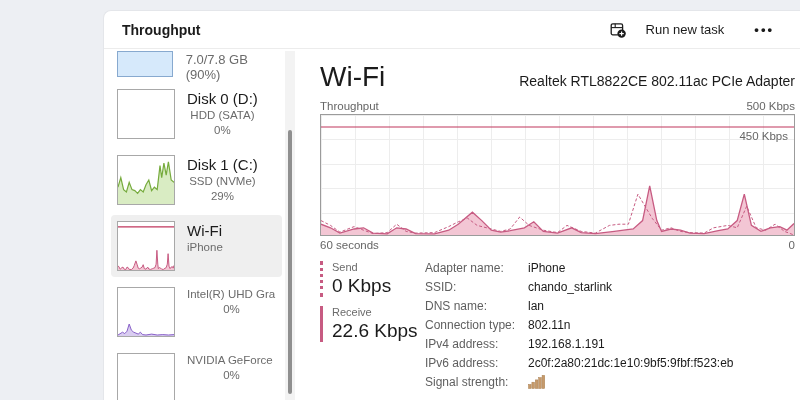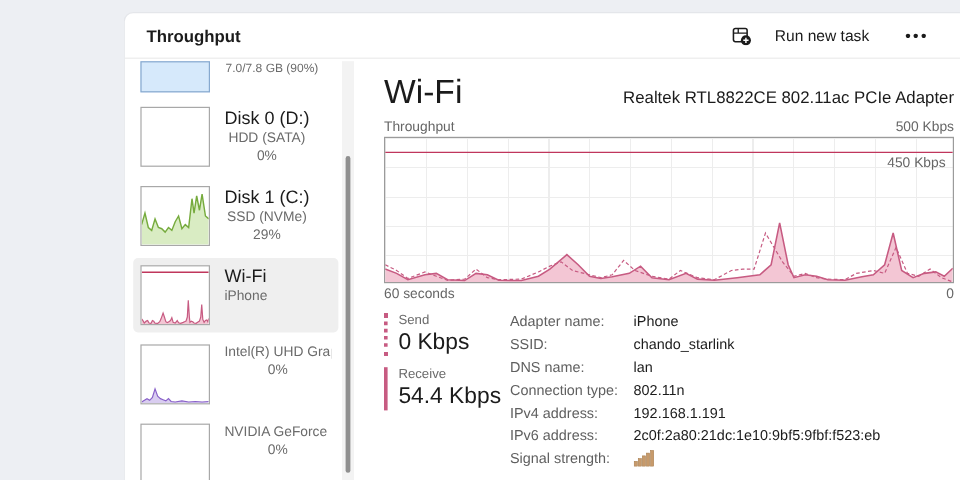--- a/index.html
+++ b/index.html
@@ -18,21 +18,21 @@
   .runtask { display:flex; align-items:center; gap:20px; font-size:13px; cursor:pointer; }
   .more-btn { font-size:13px; letter-spacing:2px; font-weight:700; cursor:pointer; padding:2px 4px; }
 
   
   .content { position:relative; display:flex; height:351px; }
 
   
   .sidebar { width:195px; padding:2px 16px 0 7px; position:relative; overflow:hidden; }
   .mem-partial { display:flex; align-items:flex-start; margin-bottom:5px; height:27px; padding-left:6px; }
   .mem-thumb { width:58px; height:26px; background:#d6e9fb; border:1px solid #87a9cf; margin-right:13px; }
-  .mem-label { font-size:10px; color:#6b6b6b; padding-top:1px; }
+  .mem-label { font-size:13px; color:#6b6b6b; padding-top:1px; }
   .side-item { display:flex; padding:6px; margin-bottom:4px; border-radius:4px; cursor:pointer; }
   .side-item.selected { background:#efefef; }
   .thumb { width:58px; height:50px; background:#fff; border:1px solid #a8a8a8;
     margin-right:12px; flex:none; position:relative; overflow:hidden; }
   .thumb svg { position:absolute; left:0; top:0; width:100%; height:100%; }
   .side-text { min-width:0; }
   .side-title { font-size:15px; line-height:19px; white-space:nowrap; }
   .side-sub { font-size:11.5px; line-height:15px; color:#6b6b6b; white-space:nowrap; overflow:hidden;text-align:center; }
 
   
@@ -188,21 +188,21 @@
       </div>
 
       <div class="stats">
         <div class="legend-col">
           <div class="leg-block leg-send">
             <div class="leg-label">Send</div>
             <div class="leg-value">0 Kbps</div>
           </div>
           <div class="leg-block leg-recv">
             <div class="leg-label">Receive</div>
-            <div class="leg-value">54.4 Kbps</div>
+            <div class="leg-value">22.6 Kbps</div>
           </div>
         </div>
 
         <div class="details">
           <span class="d-label">Adapter name:</span>
           <span class="d-value">iPhone</span>
           <span class="d-label">SSID:</span>
           <span class="d-value">chando_starlink</span>
           <span class="d-label">DNS name:</span>
           <span class="d-value">lan</span>

